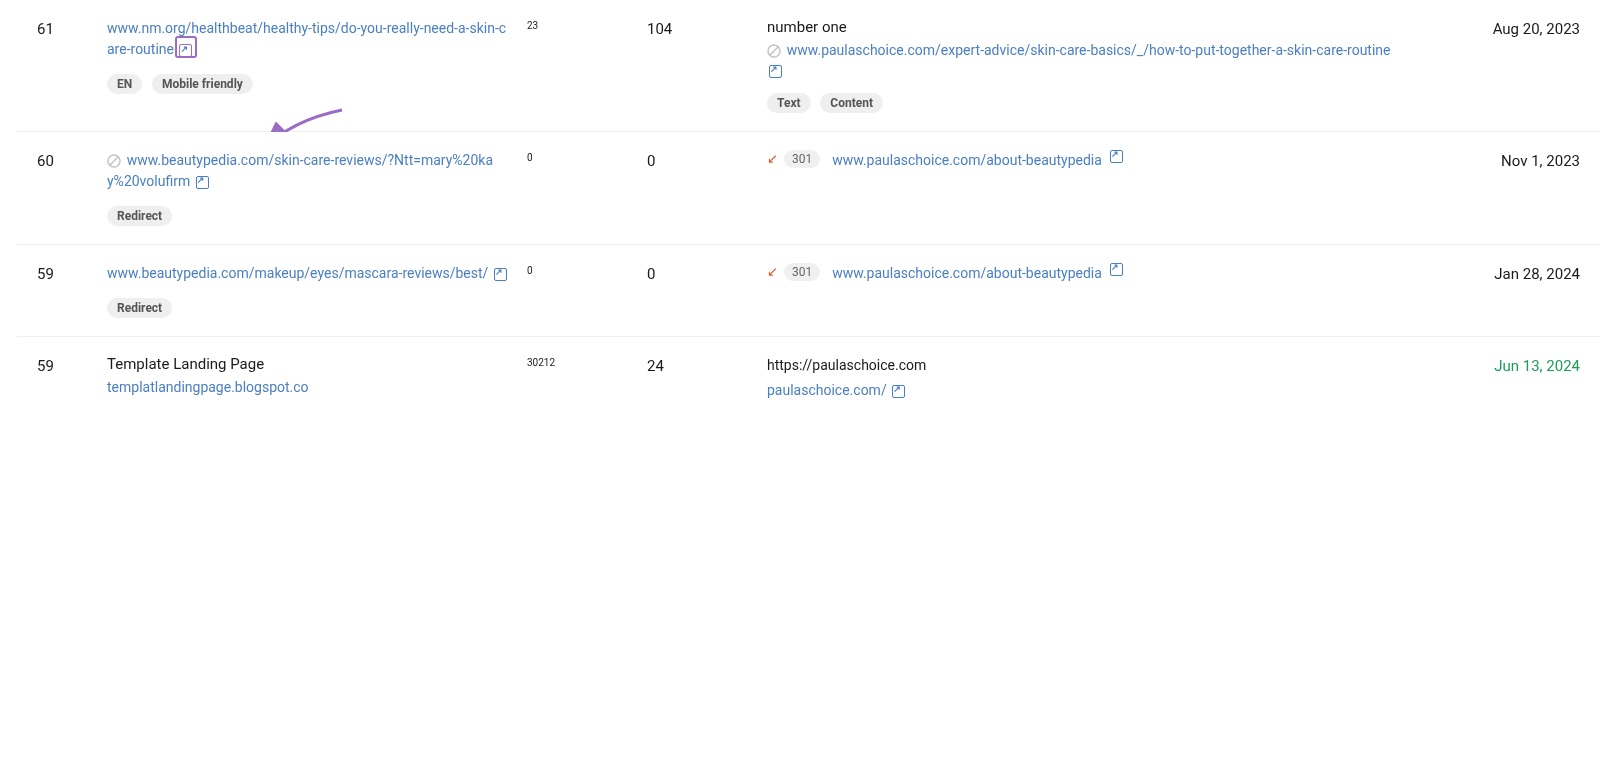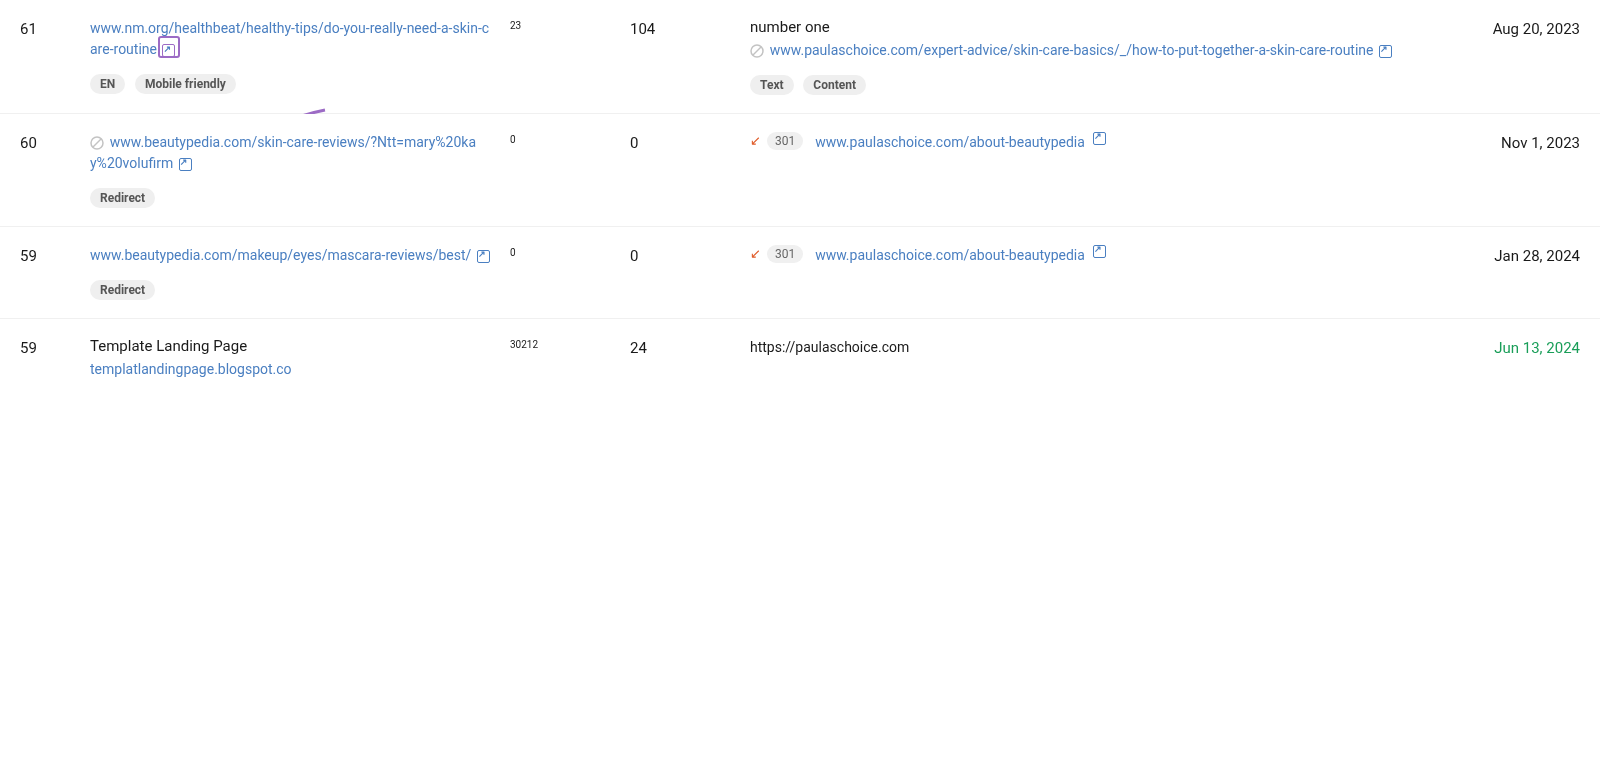--- a/index.html
+++ b/index.html
@@ -5,20 +5,21 @@
     * { box-sizing: border-box; margin: 0; padding: 0; }
     body {
       font-family: -apple-system, BlinkMacSystemFont, "Segoe UI", Roboto, Arial, sans-serif;
       background: #fff;
       color: #1a1a1a;
       font-size: 15px;
     }
     .table-container {
       width: 1600px;
       overflow: hidden;
+      padding-left: 17px;
     }
     .row {
       display: flex;
       align-items: flex-start;
       padding: 18px 20px;
       border-bottom: 1px solid #f0f0f0;
       position: relative;
     }
     .row:last-child {
       border-bottom: none;
@@ -274,17 +275,23 @@
       </div>
     </div>
     <div class="col-num1">30212</div>
     <div class="col-num2">24</div>
     <div class="col-referring">
       <div class="ref-text">
         <a class="link" style="color:#1a1a1a;">
           <span>https://paulaschoice.com</span>
         </a>
       </div>
+      <div style="margin-bottom:4px;">
+        <a class="link">
+          <span>paulaschoice.com/</span>
+        </a>
+        <span class="external-icon"></span>
+      </div>
     </div>
     <div class="col-date" style="color:#1a9e59;">Jun 13, 2024</div>
   </div>
 
 </div>
 
 </body></html>

